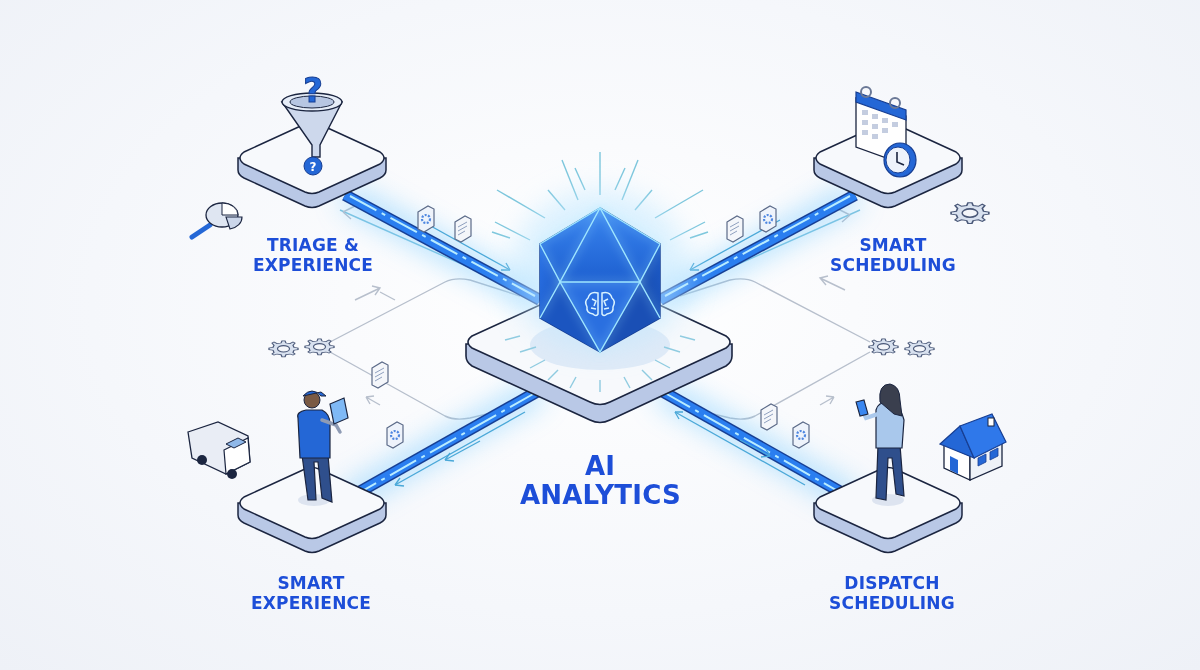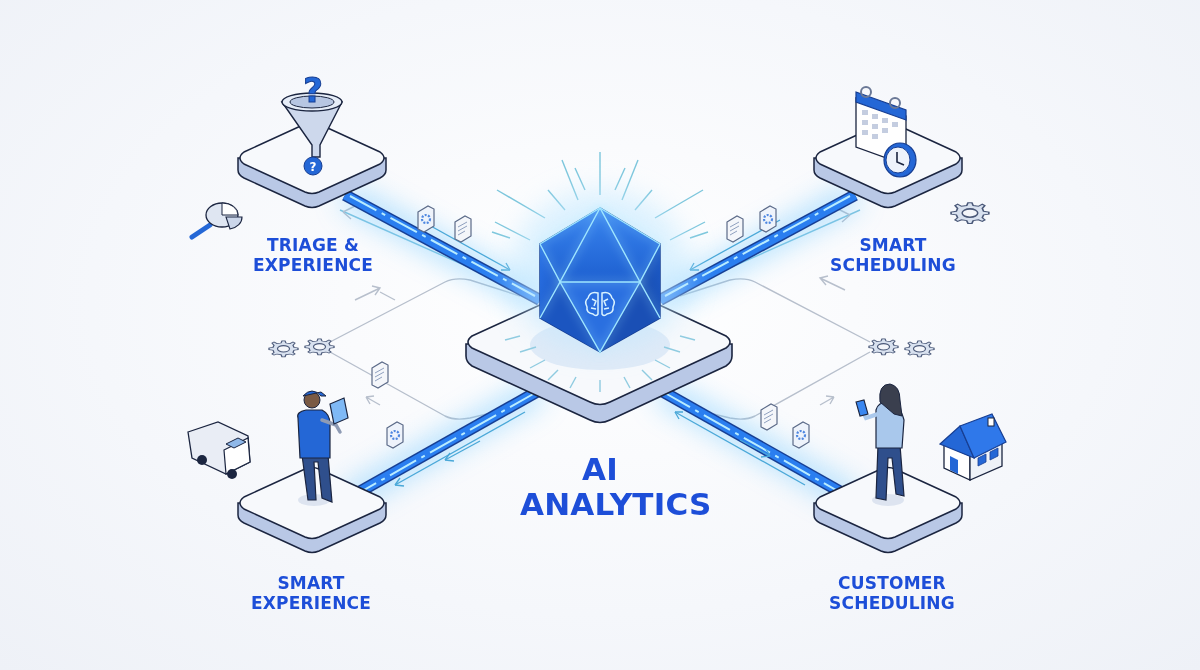--- a/index.html
+++ b/index.html
@@ -15,21 +15,21 @@
     font-family: "DejaVu Sans", sans-serif;
     font-weight: bold;
     color: #1d4ed8;
     text-align: center;
     line-height: 1.15;
     letter-spacing: 0.2px;
     white-space: nowrap;
   }
   .label span { display: block; }
   .node-label { font-size: 17px; }
-  .hub-label { font-size: 31px; line-height: 1.12; }
+  .hub-label { font-size: 26px; line-height: 1.12; }
 </style>
 </head>
 <body>
 
 <div id="stage">
 <svg width="1200" height="670" viewBox="0 0 1200 670" xmlns="http://www.w3.org/2000/svg">
   <defs>
     <filter id="glow" x="-50%" y="-50%" width="200%" height="200%">
       <feGaussianBlur stdDeviation="5" result="b"></feGaussianBlur>
       <feMerge>
@@ -312,20 +312,20 @@
   </div>
   <div class="label node-label" style="left:808px; top:236px; width:170px;">
     <span>SMART</span>
     <span>SCHEDULING</span>
   </div>
   <div class="label node-label" style="left:236px; top:574px; width:150px;">
     <span>SMART</span>
     <span>EXPERIENCE</span>
   </div>
   <div class="label node-label" style="left:812px; top:574px; width:160px;">
-    <span>CUSTOMER</span>
+    <span>DISPATCH</span>
     <span>SCHEDULING</span>
   </div>
   <div class="label hub-label" style="left:520px; top:452px; width:160px;">
     <span>AI</span>
     <span>ANALYTICS</span>
   </div>
 </div>
 
 </body></html>

